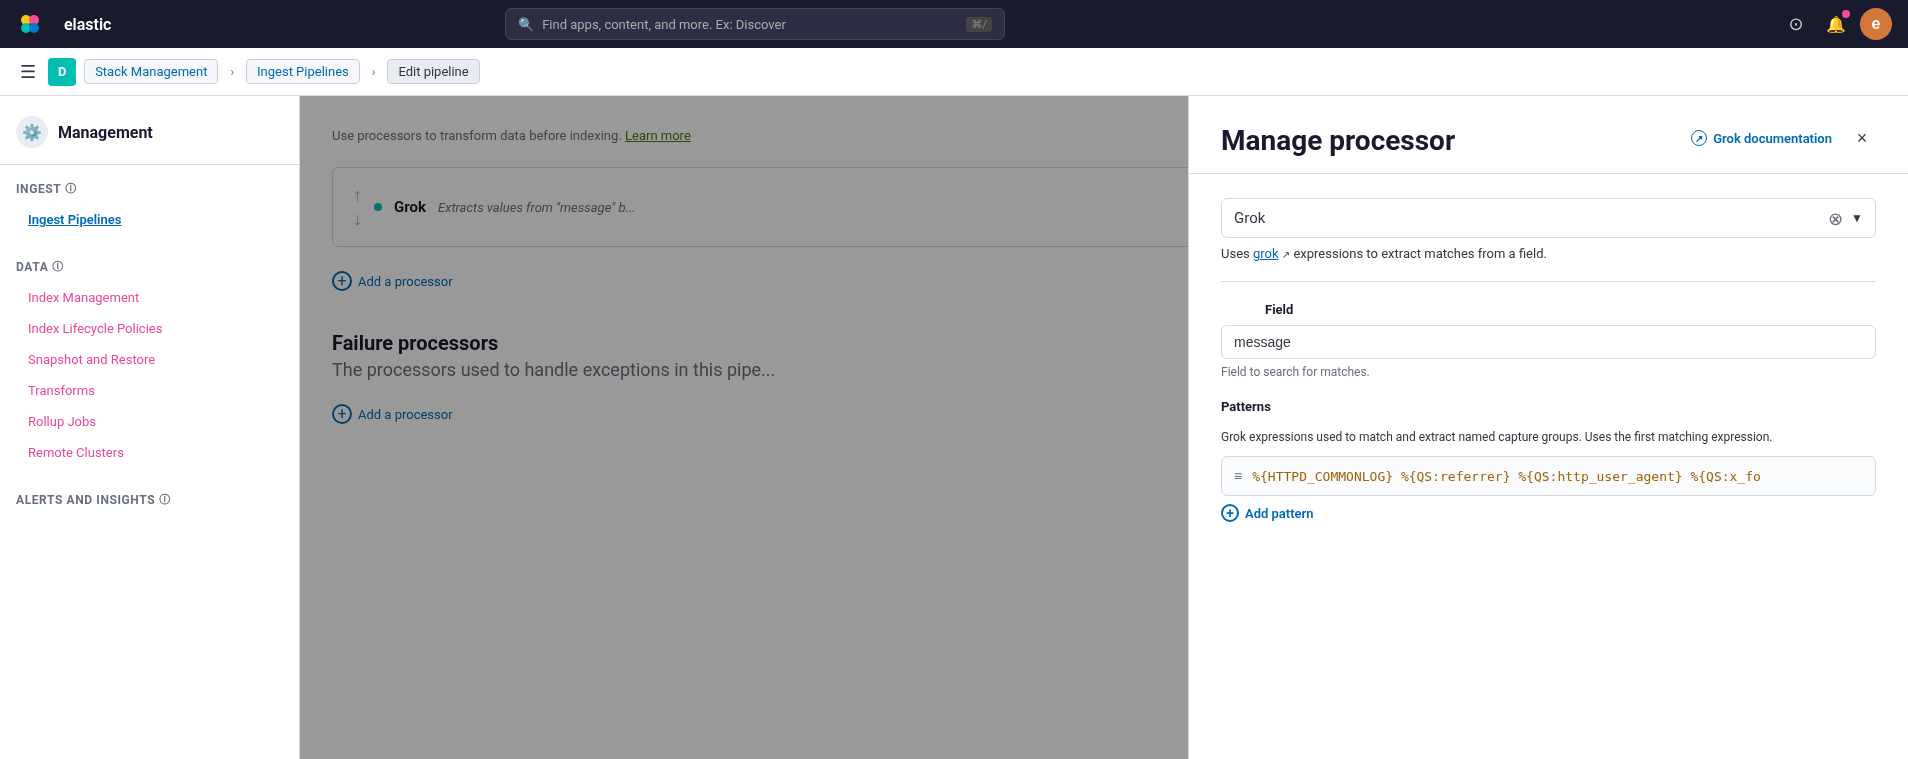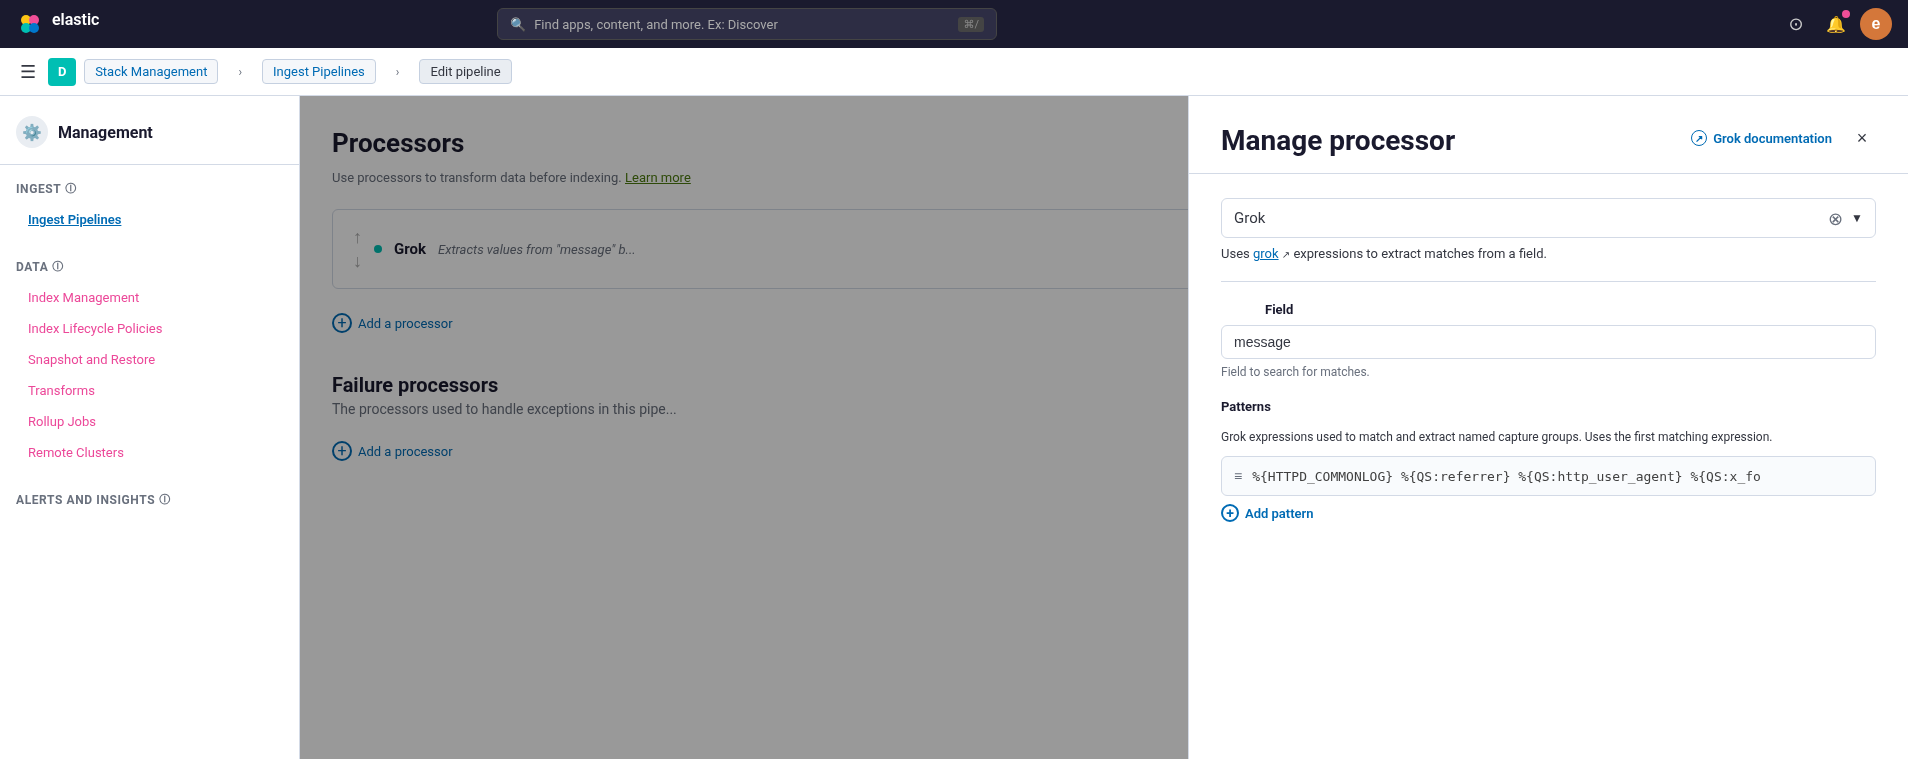--- a/index.html
+++ b/index.html
@@ -12,21 +12,22 @@
       display: flex;
       align-items: center;
       padding: 0 16px;
       gap: 12px;
       position: fixed;
       top: 0; left: 0; right: 0;
       z-index: 100;
     }
     .elastic-logo {
       display: flex;
-      gap: 8px;
+      align-items: center;
+      gap: 20px;
       color: white;
       font-size: 16px;
       font-weight: 600;
     }
     .elastic-logo-icon {
       width: 28px;
       height: 28px;
     }
     .search-bar {
       flex: 1;
@@ -107,21 +108,21 @@
       display: flex;
       align-items: center;
       justify-content: center;
       color: white;
       font-weight: 700;
       font-size: 13px;
     }
     .breadcrumb-items {
       display: flex;
       align-items: center;
-      gap: 20px;
+      gap: 12px;
     }
     .breadcrumb-item {
       color: #006bb4;
       font-size: 13px;
       cursor: pointer;
       padding: 4px 10px;
       border-radius: 4px;
       border: 1px solid #c5d0e0;
       background: #f5f7fa;
     }
@@ -298,21 +299,21 @@
       line-height: 1;
     }
 
     .failure-section-title {
       font-size: 20px;
       font-weight: 700;
       color: #1a1a2e;
       margin-bottom: 4px;
     }
     .failure-section-desc {
-      font-size: 14px;
+      font-size: 18px;
       color: #69707d;
       margin-bottom: 16px;
     }
 
     
     .flyout-panel {
       position: absolute;
       top: 0; right: 0;
       width: 720px;
       height: 100%;
@@ -451,21 +452,21 @@
       background: #f9fbfd;
       margin-bottom: 8px;
     }
     .pattern-row-icon {
       color: #69707d;
       margin-right: 10px;
       font-size: 14px;
     }
     .pattern-row-value {
       font-size: 13px;
-      color: #404040;
+      color: #a16207;
       font-family: monospace;
       flex: 1;
       white-space: nowrap;
       overflow: hidden;
       text-overflow: ellipsis;
     }
 
     .add-pattern-btn {
       display: flex;
       align-items: center;
@@ -556,27 +557,20 @@
       </div>
     </div>
   </aside>
 
   <div class="content-area">
 
     <div class="content-dimmed"></div>
 
     <div class="content-inner">
 
-      <div style="display:flex;align-items:center;justify-content:space-between;margin-bottom:8px;">
-        <h2 class="section-title">Processors</h2>
-        <div class="import-btn">
-          <span>⬆</span>
-          <span>Import processors</span>
-        </div>
-      </div>
       <p class="section-subtitle">
         <span>Use processors to transform data before indexing.</span>
         <a href="#">Learn more</a>
       </p>
 
       <div class="processor-card">
         <div class="processor-drag">
           <span>↑</span>
           <span>↓</span>
         </div>

